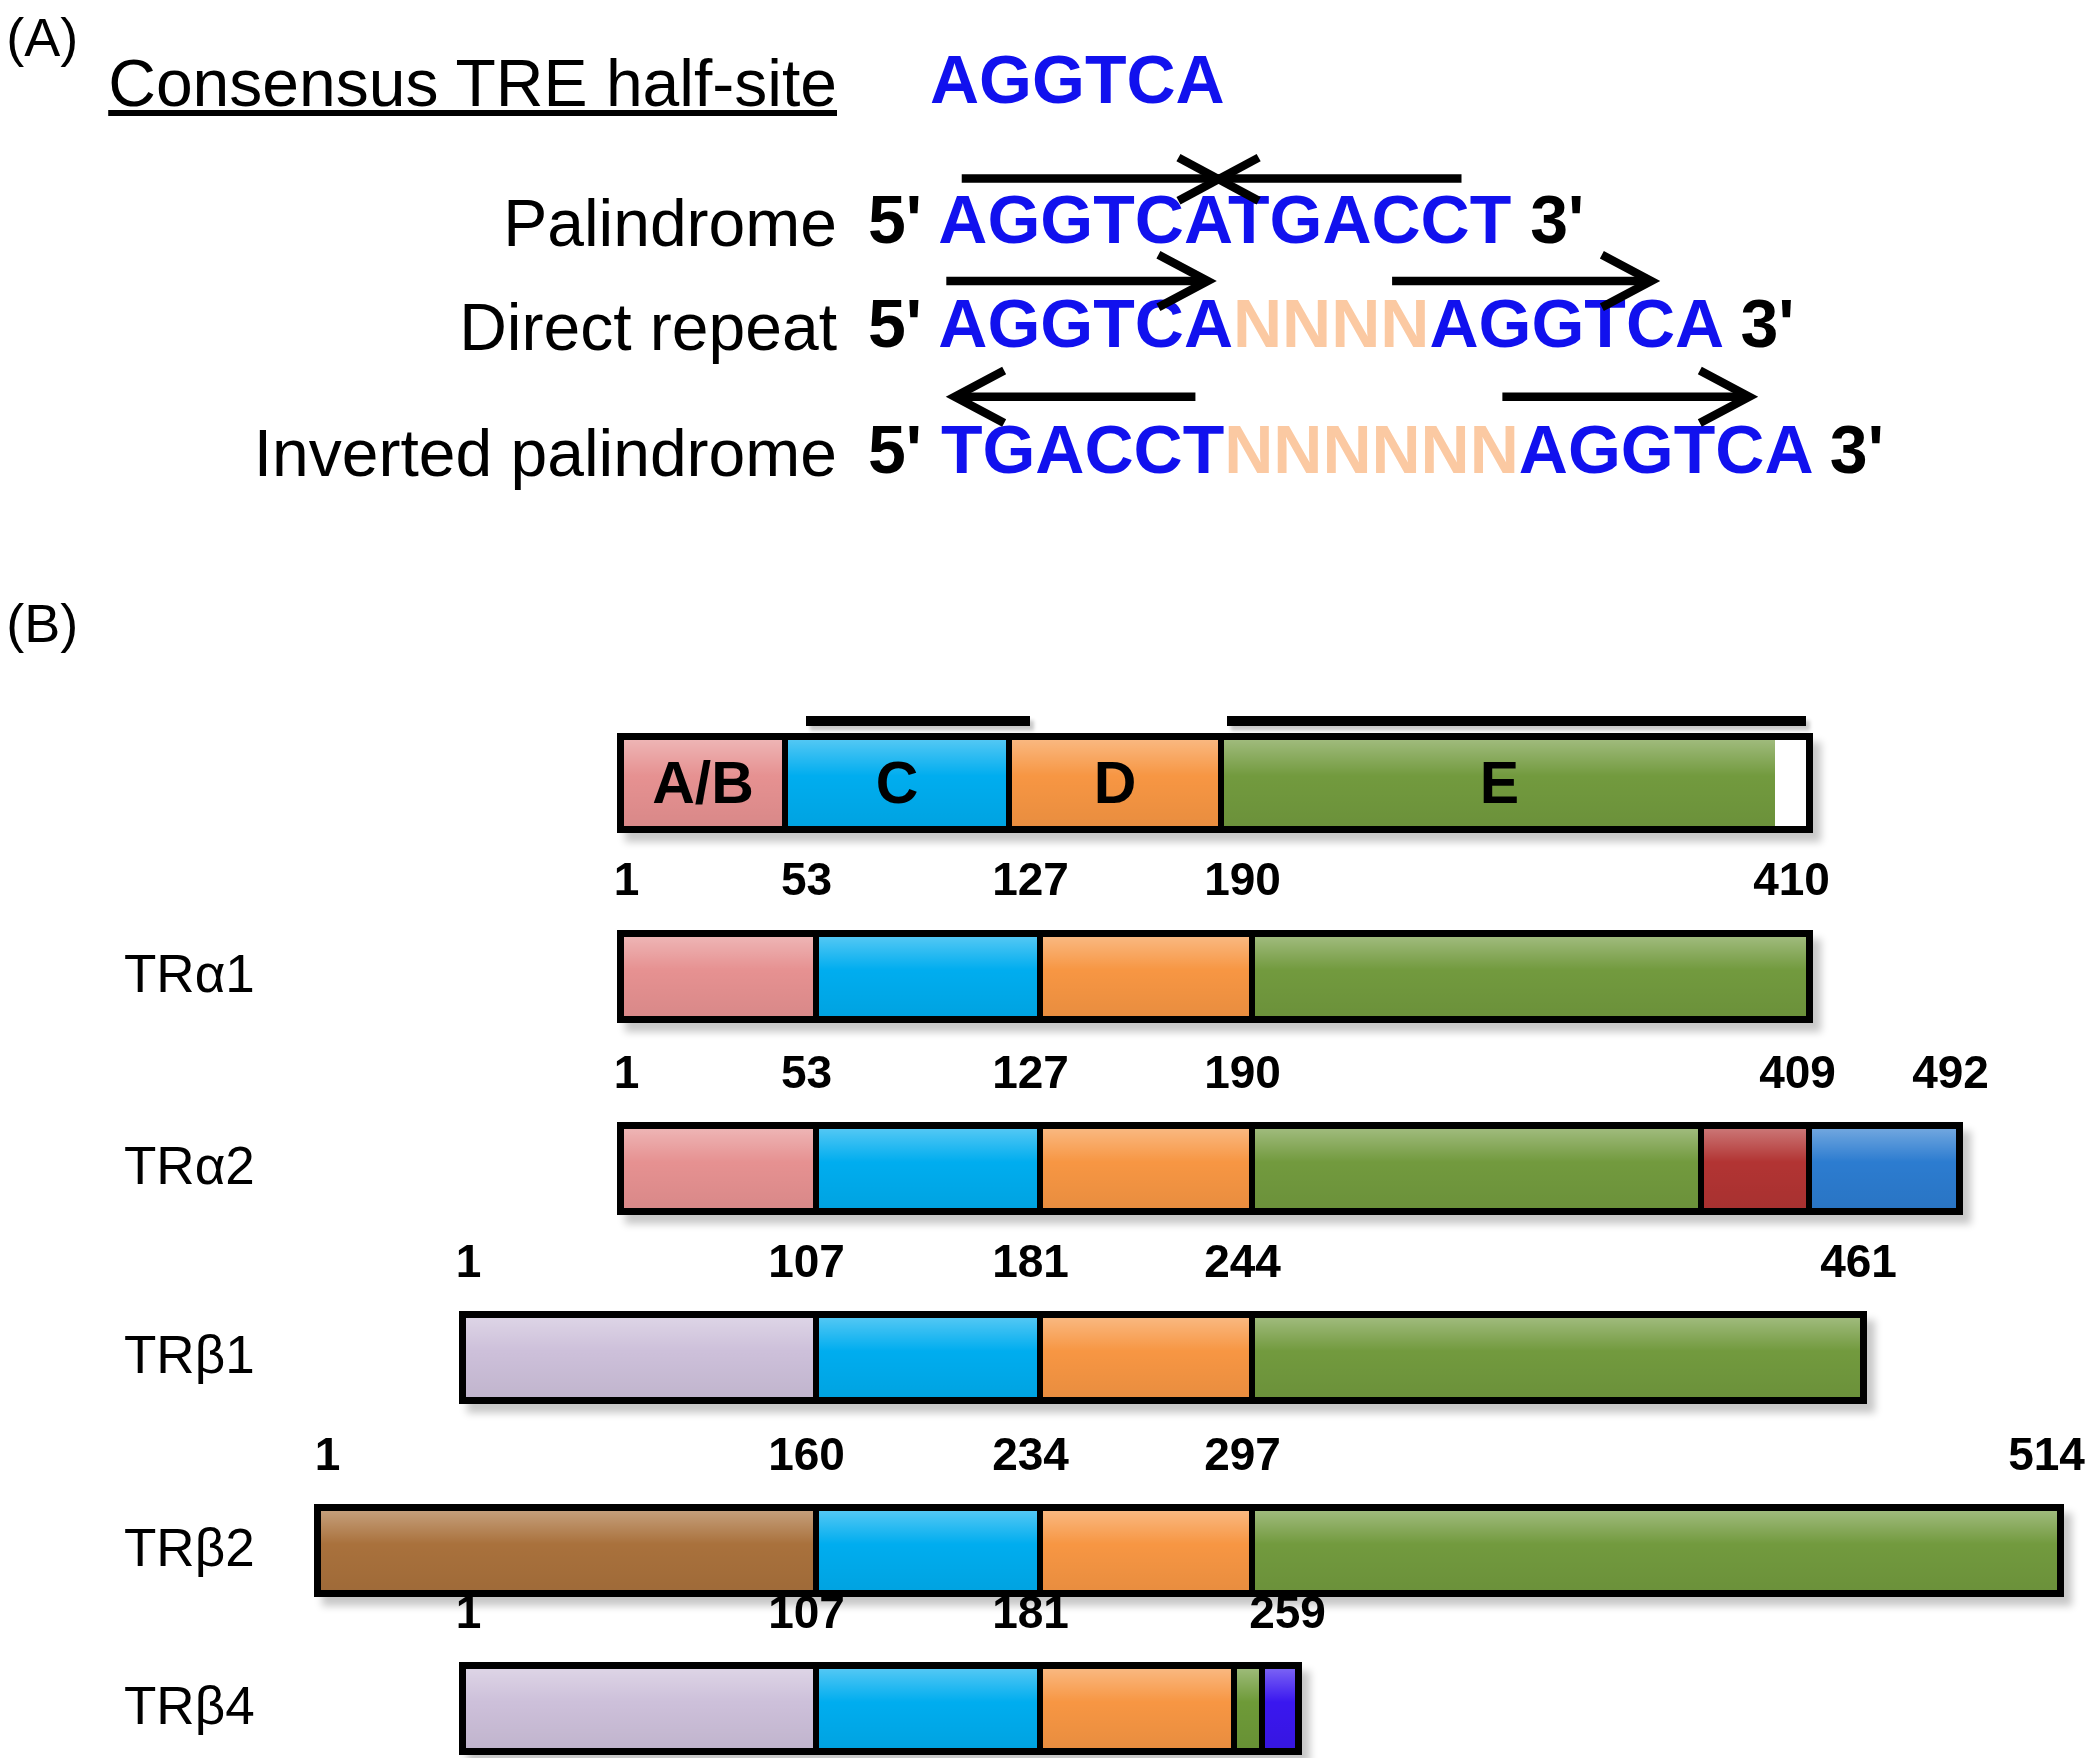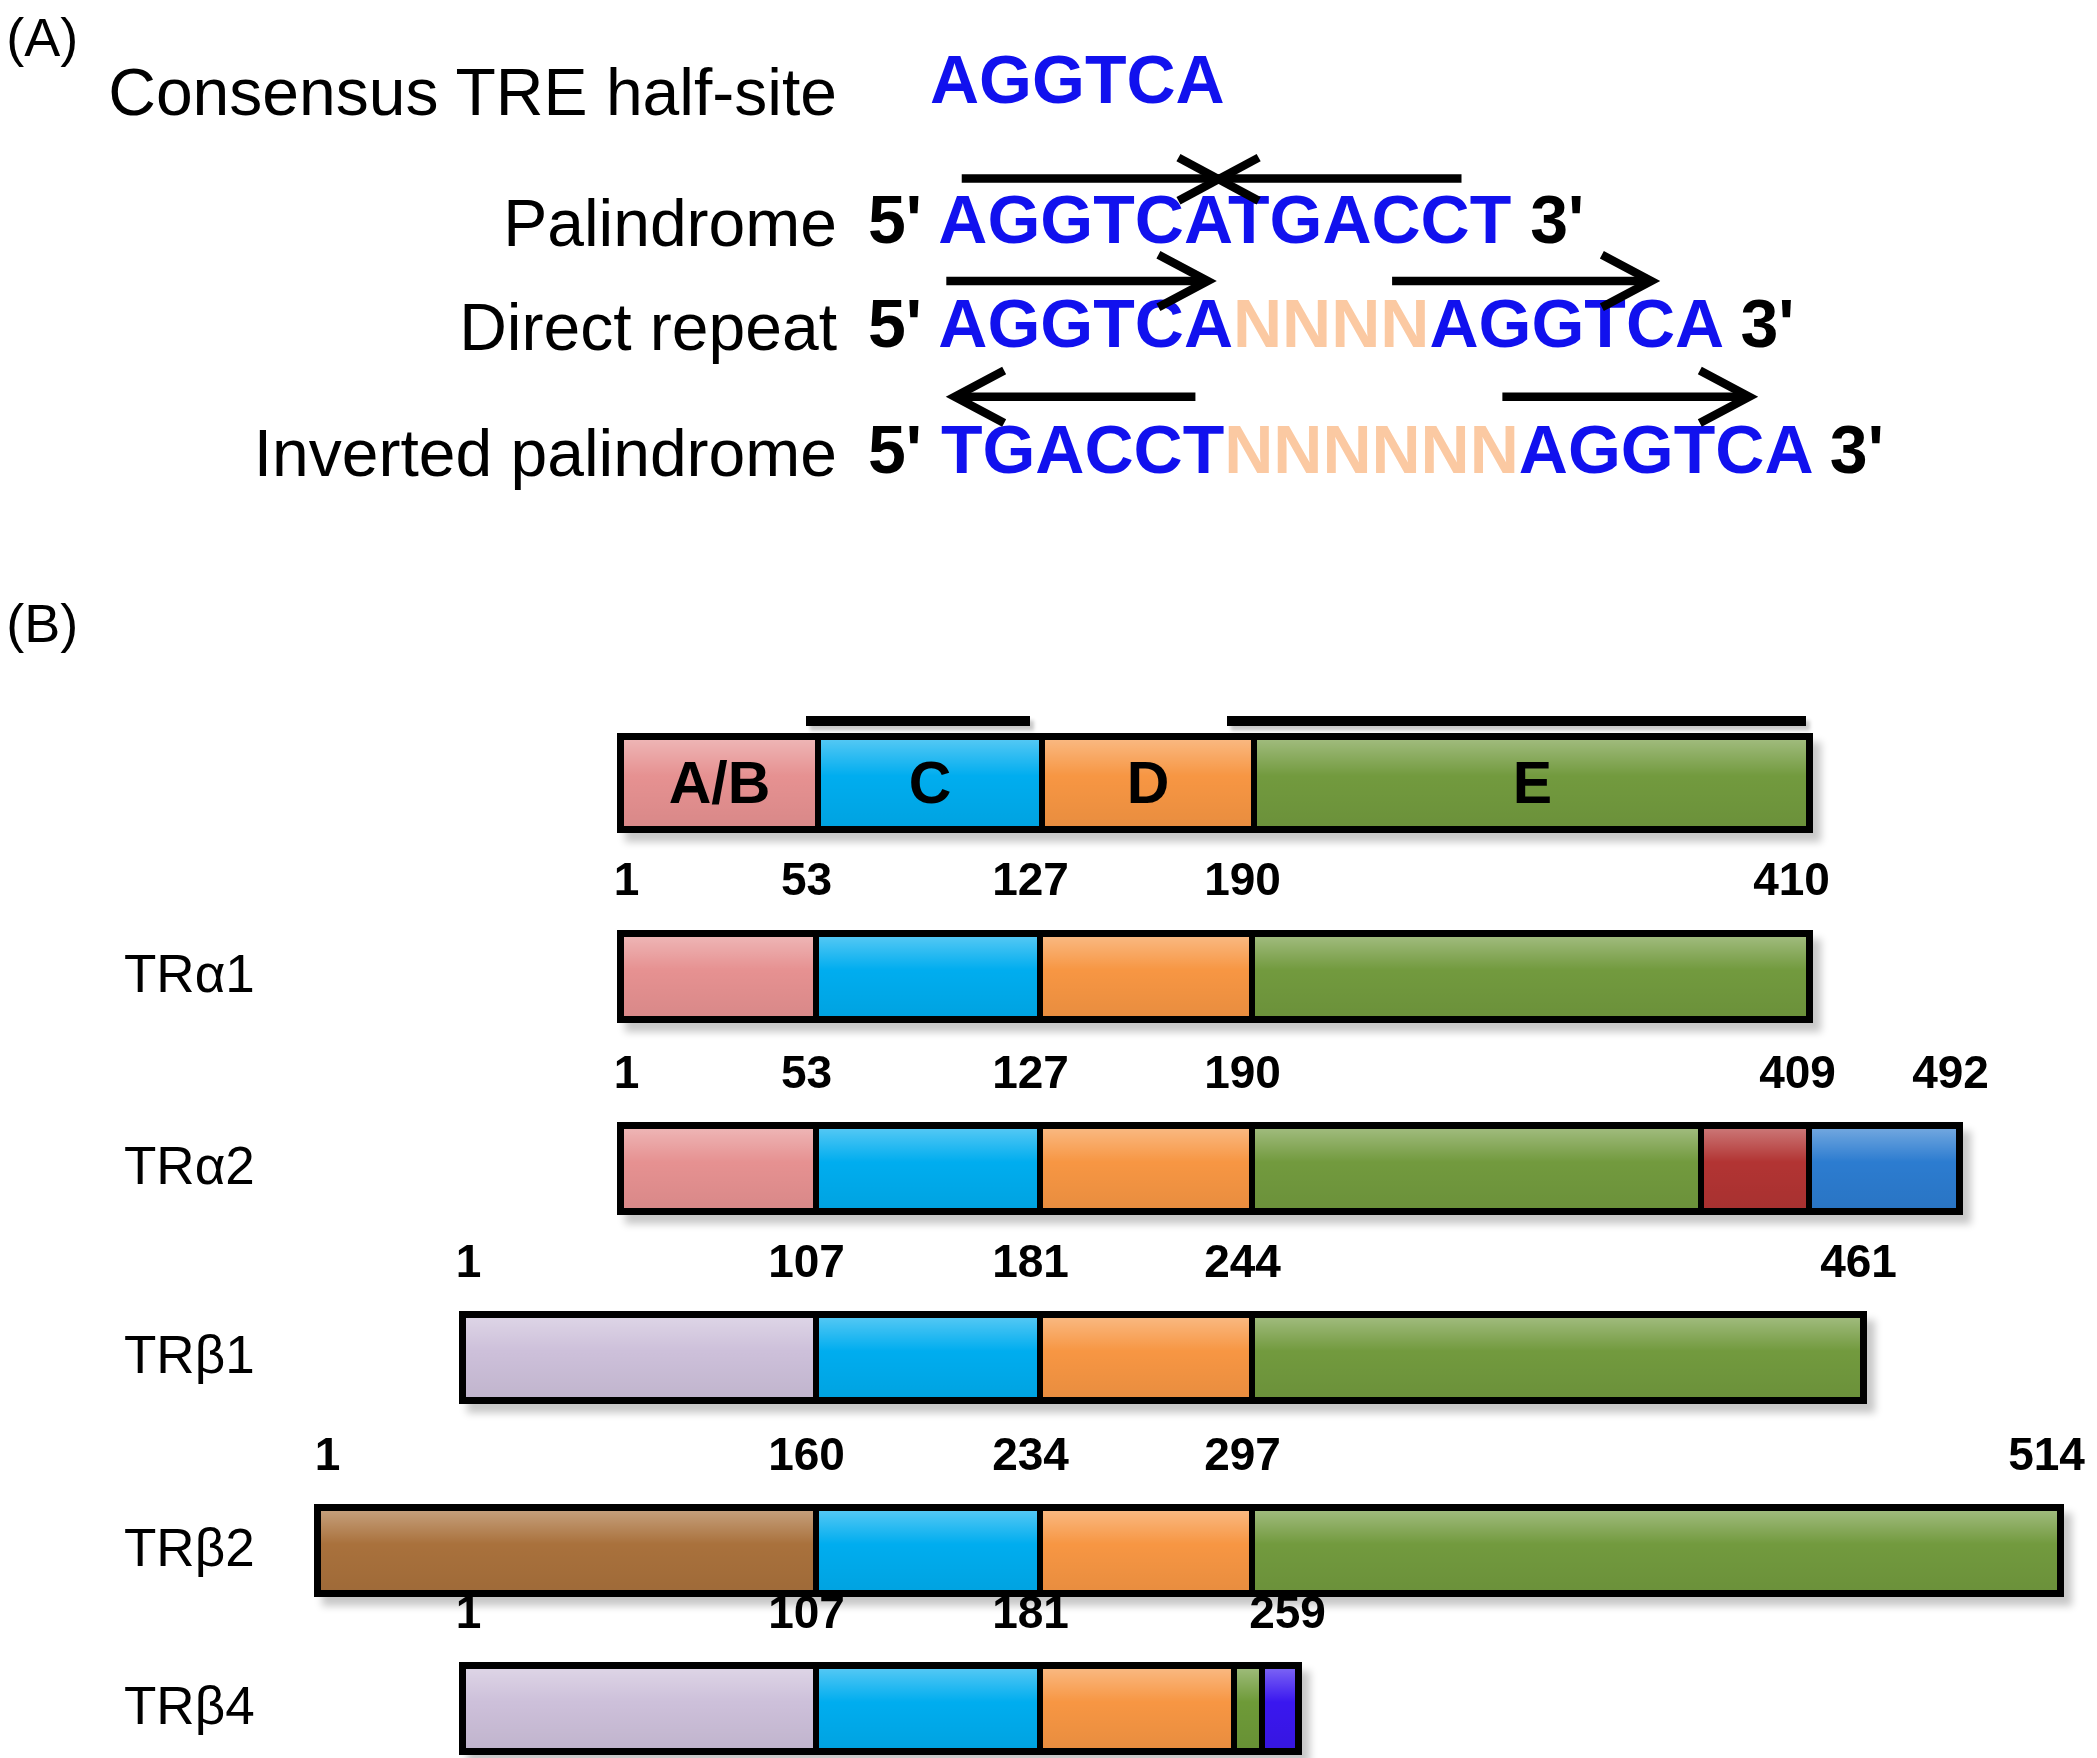--- a/index.html
+++ b/index.html
@@ -24,21 +24,21 @@
   .iso-label{position:absolute;left:124px;font-size:53px;font-weight:400;line-height:1}
 </style>
 </head>
 <body>
 
 <div id="stage">
   <div class="tag" style="left:6.2px;top:6.2px">(A)</div>
   <div class="tag" style="left:6.2px;top:592px">(B)</div>
 
   <div id="panelA">
-      <div class="arow-label" style="top: 54px;">Consensus TRE half-site</div>
+      <div class="arow-label" style="top: 45px; text-decoration: underline;">Consensus TRE half-site</div>
       <div class="aseq" style="left: 930px; top: 45px;"><span style="color: rgb(17, 17, 238);">AGGTCA</span></div>
       <div class="arow-label" style="top: 185px;">Palindrome</div>
       <div class="aseq" style="left: 868px; top: 185px;"><span style="color: rgb(0, 0, 0);">5' </span><span style="color: rgb(17, 17, 238);">AGGTCATGACCT</span><span style="color: rgb(0, 0, 0);"> 3'</span></div>
       <div class="arow-label" style="top: 289px;">Direct repeat</div>
       <div class="aseq" style="left: 868px; top: 289px;"><span style="color: rgb(0, 0, 0);">5' </span><span style="color: rgb(17, 17, 238);">AGGTCA</span><span style="color: rgb(251, 201, 162);">NNNN</span><span style="color: rgb(17, 17, 238);">AGGTCA</span><span style="color: rgb(0, 0, 0);"> 3'</span></div>
       <div class="arow-label" style="top: 415px;">Inverted palindrome</div>
       <div class="aseq" style="left: 868px; top: 415px;"><span style="color: rgb(0, 0, 0);">5' </span><span style="color: rgb(17, 17, 238);">TGACCT</span><span style="color: rgb(251, 201, 162);">NNNNNN</span><span style="color: rgb(17, 17, 238);">AGGTCA</span><span style="color: rgb(0, 0, 0);"> 3'</span></div>
     </div>
 
   <svg id="arrow-layer" width="2097" height="1759" viewBox="0 0 2719 2280">
@@ -59,21 +59,21 @@
       <line x1="1948" y1="514" x2="2262" y2="514"></line>
       <polyline points="2204,480 2268,514 2204,548"></polyline>
     </g>
   </svg>
 
 
   <div id="panelB">
       <div class="uline" style="left: 806px; top: 716px; width: 224px;"></div>
       <div class="uline" style="left: 1227px; top: 716px; width: 579px;"></div>
       <div class="bar" style="left: 617px; top: 733px; width: 1196px; height: 100px;">
-        <div class="seg" style="width: 191px; background-color: rgb(230, 145, 145);">
+        <div class="seg" style="width: 158px; background-color: rgb(230, 145, 145);">
           <span>A/B</span>
         </div>
         <div class="seg dv" style="width: 224px; background-color: rgb(0, 173, 239);">
           <span>C</span>
         </div>
         <div class="seg dv" style="width: 212px; background-color: rgb(247, 150, 67);">
           <span>D</span>
         </div>
         <div class="seg dv" style="width: 557px; background-color: rgb(114, 154, 62);">
           <span>E</span>

